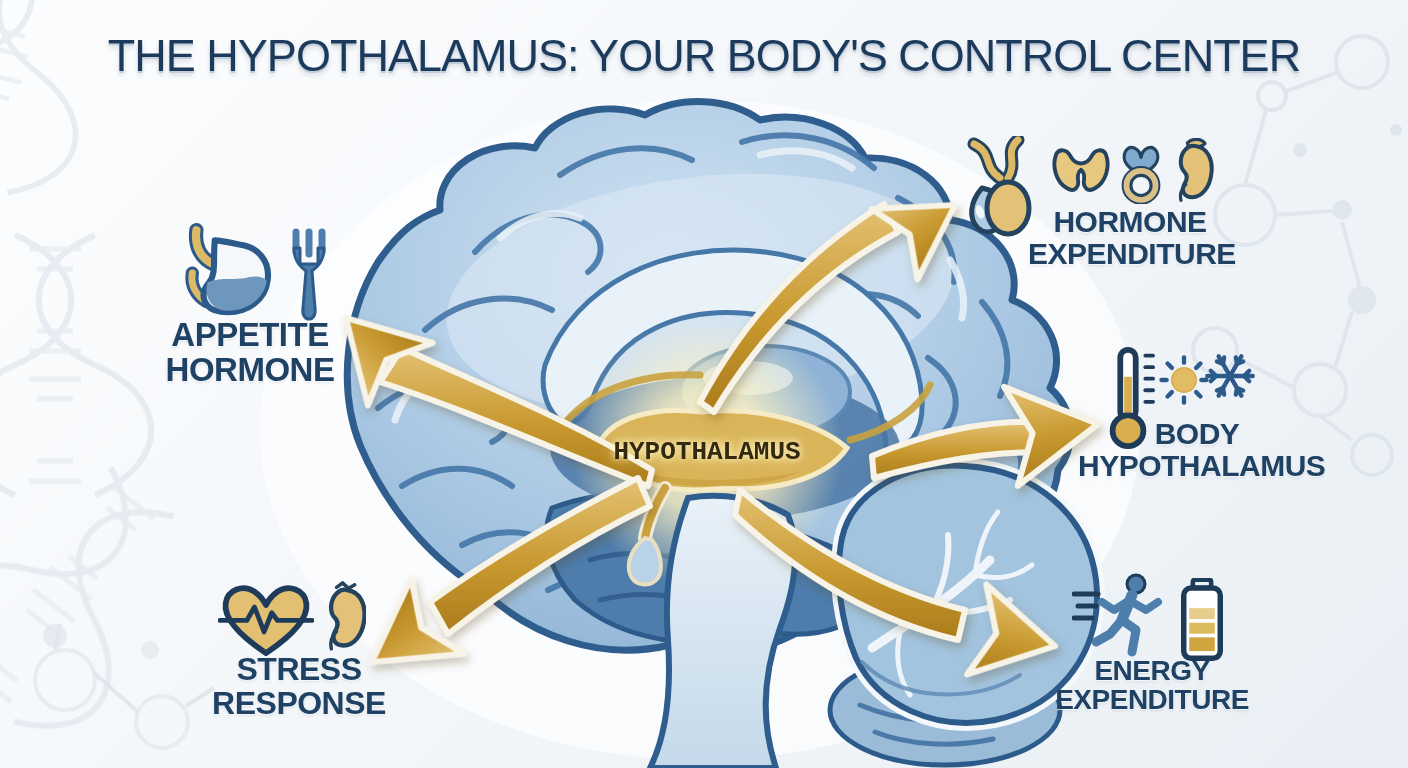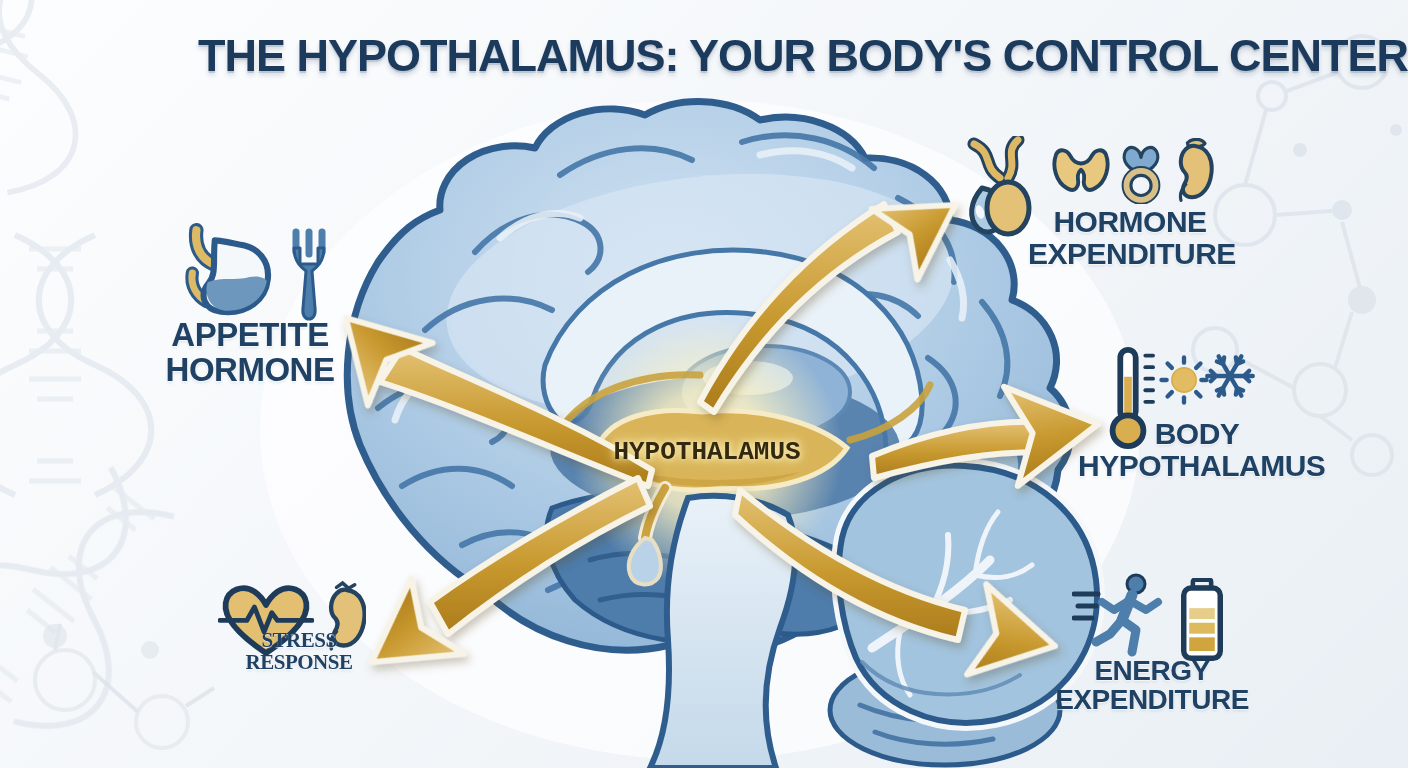--- a/index.html
+++ b/index.html
@@ -3,33 +3,33 @@
 <meta charset="utf-8">
 <style>
   html,body{margin:0;padding:0;background:#dfe5ea;}
   .canvas{
     position:relative;width:1408px;height:768px;overflow:hidden;
     background:linear-gradient(135deg,#fcfdfe 0%,#f4f7fa 45%,#e9eff4 100%);
     font-family:"Liberation Sans",sans-serif;
   }
   .layer{position:absolute;left:0;top:0;}
   .title{
-    position:absolute;left:0;right:0;top:30px;text-align:right;
-    font-size:45px;font-weight:700;letter-spacing:-1px;color:#1c3a5c;
+    position:absolute;left:0;right:0;top:30px;text-align:center;
+    font-size:45px;font-weight:400;letter-spacing:-1px;color:#1c3a5c;
     text-shadow:0 2px 0 rgba(130,150,175,.35),0 4px 5px rgba(30,55,90,.18);
   }
   .callout-label{
     position:absolute;font-weight:800;color:#1f4264;text-align:center;
     line-height:1.05;letter-spacing:-0.5px;
     text-shadow:0 1px 1px rgba(255,255,255,.75),0 2px 3px rgba(30,55,90,.12);
   }
   .cl-appetite{left:148px;top:318px;width:204px;font-size:33px;}
   .cl-hormone{left:1028px;top:206px;width:204px;font-size:30px;}
   .cl-temperature{left:1078px;top:418px;width:238px;font-size:30px;}
-  .cl-stress{left:193px;top:629px;width:212px;font-size:21px;font-family:Liberation Serif, serif;}
+  .cl-stress{left:193px;top:653px;width:212px;font-size:32px;}
   .cl-energy{left:1028px;top:656px;width:248px;font-size:28px;}
   .icon{position:absolute;}
   .hypo-label{
     position:absolute;left:595px;top:437px;width:224px;text-align:center;
     font-size:26px;font-weight:800;letter-spacing:0;color:#33290f;
     text-shadow:0 0 6px #fff3c4,0 0 14px #ffefb0;
     font-family:Liberation Mono, monospace;
   }
 </style>
 </head>

